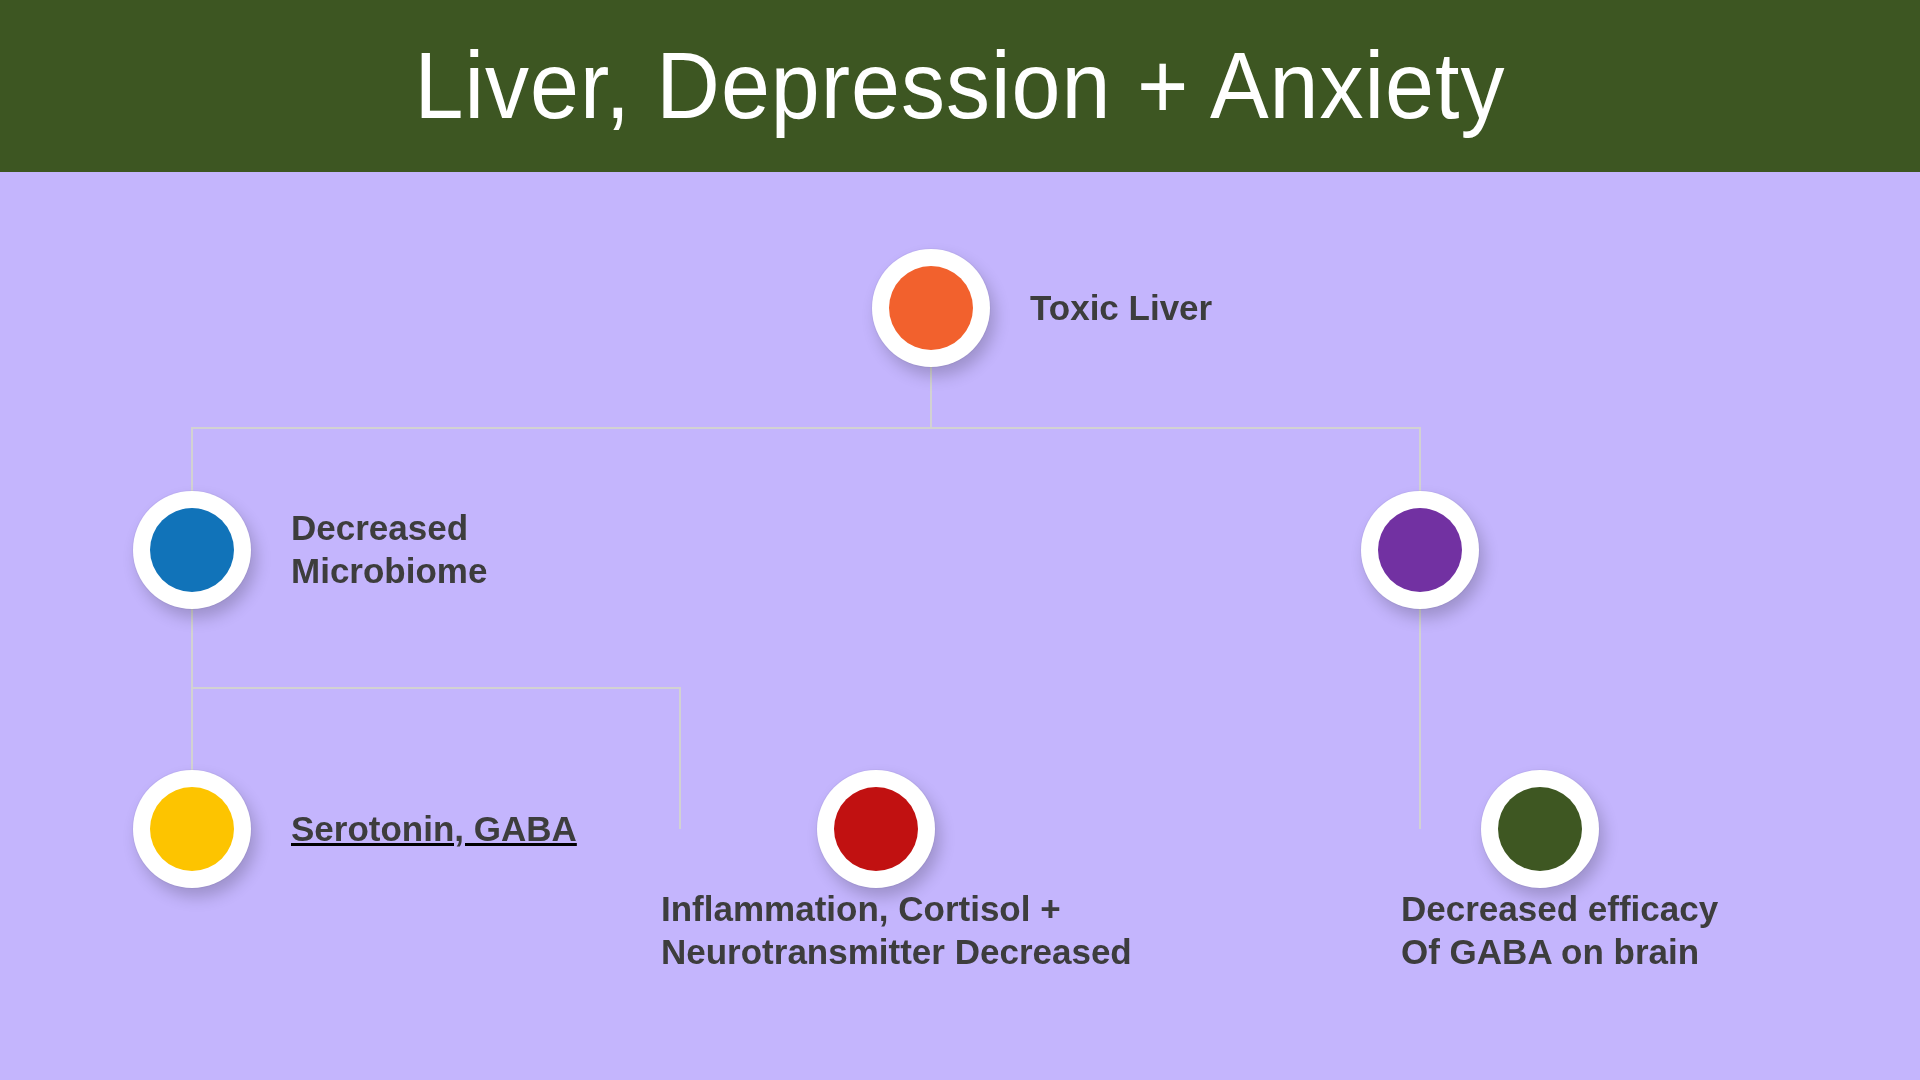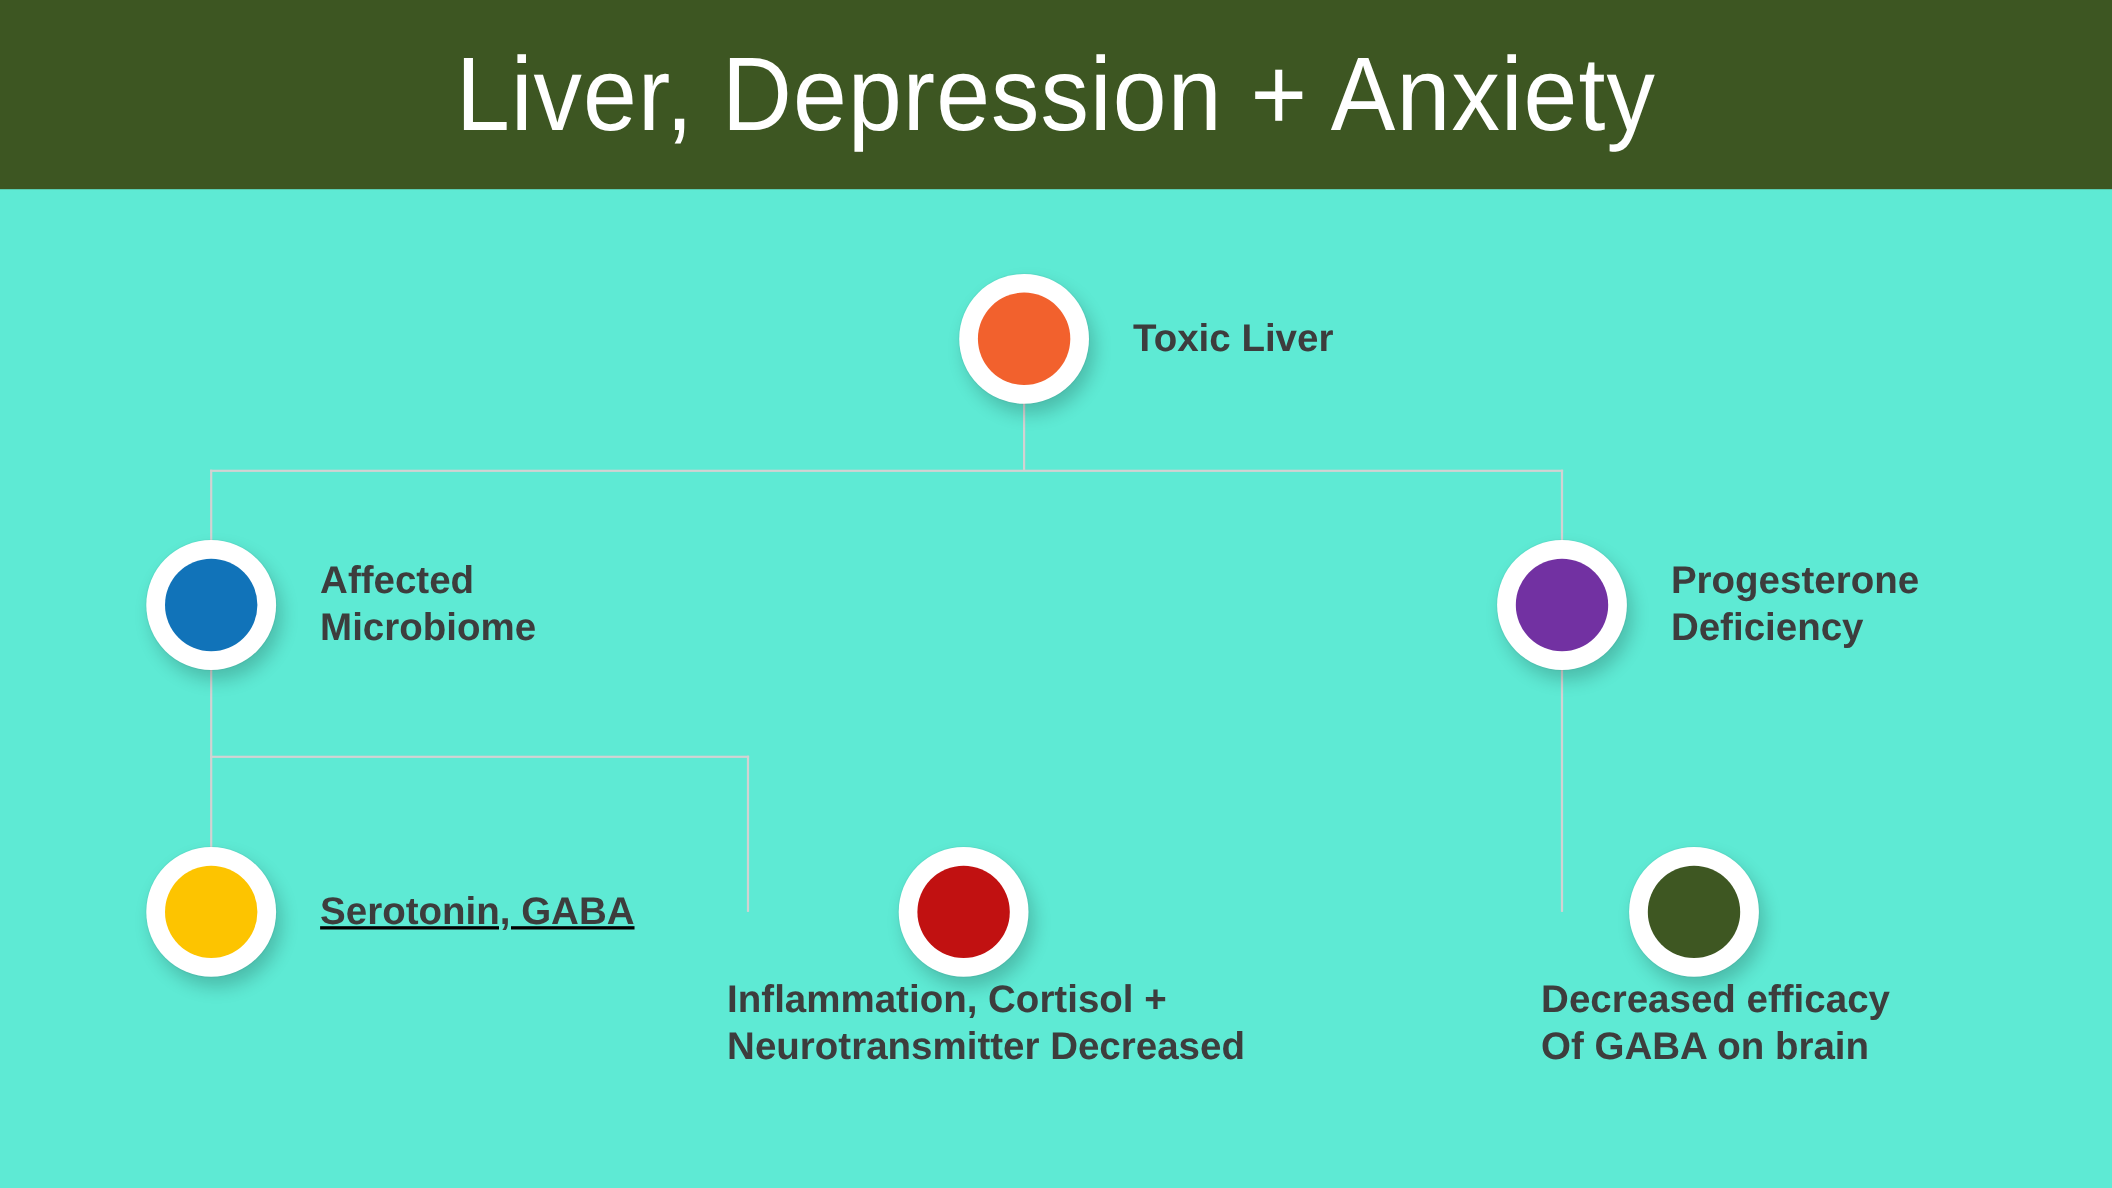--- a/index.html
+++ b/index.html
@@ -8,21 +8,21 @@
     width: 1920px;
     height: 1080px;
     background: #ffffff;
     font-family: "Liberation Sans", sans-serif;
     overflow: hidden;
   }
   .canvas {
     position: relative;
     width: 1920px;
     height: 1080px;
-    background: #5eead4;
+    background: #c4b5fd;
   }
   .banner {
     position: absolute;
     left: 0; top: 0;
     width: 100%;
     height: 172px;
     display: flex;
     align-items: center;
     justify-content: center;
   }
@@ -105,32 +105,28 @@
         <span>Toxic Liver</span>
 
       </div>
     </div>
 
     <div class="node" style="left:133px; top:319px;">
       <div class="disc">
         <div class="dot" style="background: rgb(17, 115, 185);"></div>
       </div>
       <div class="label">
-        <span>Affected</span>
+        <span>Decreased</span>
         <span>Microbiome</span>
       </div>
     </div>
 
     <div class="node" style="left:1361px; top:319px;">
       <div class="disc">
         <div class="dot" style="background: rgb(114, 49, 162);"></div>
-      </div>
-      <div class="label">
-        <span>Progesterone</span>
-        <span>Deficiency</span>
       </div>
     </div>
 
     <div class="node" style="left:133px; top:598px;text-decoration:underline;">
       <div class="disc">
         <div class="dot" style="background: rgb(253, 196, 0);"></div>
       </div>
       <div class="label">
         <span>Serotonin, GABA</span>
       </div>

